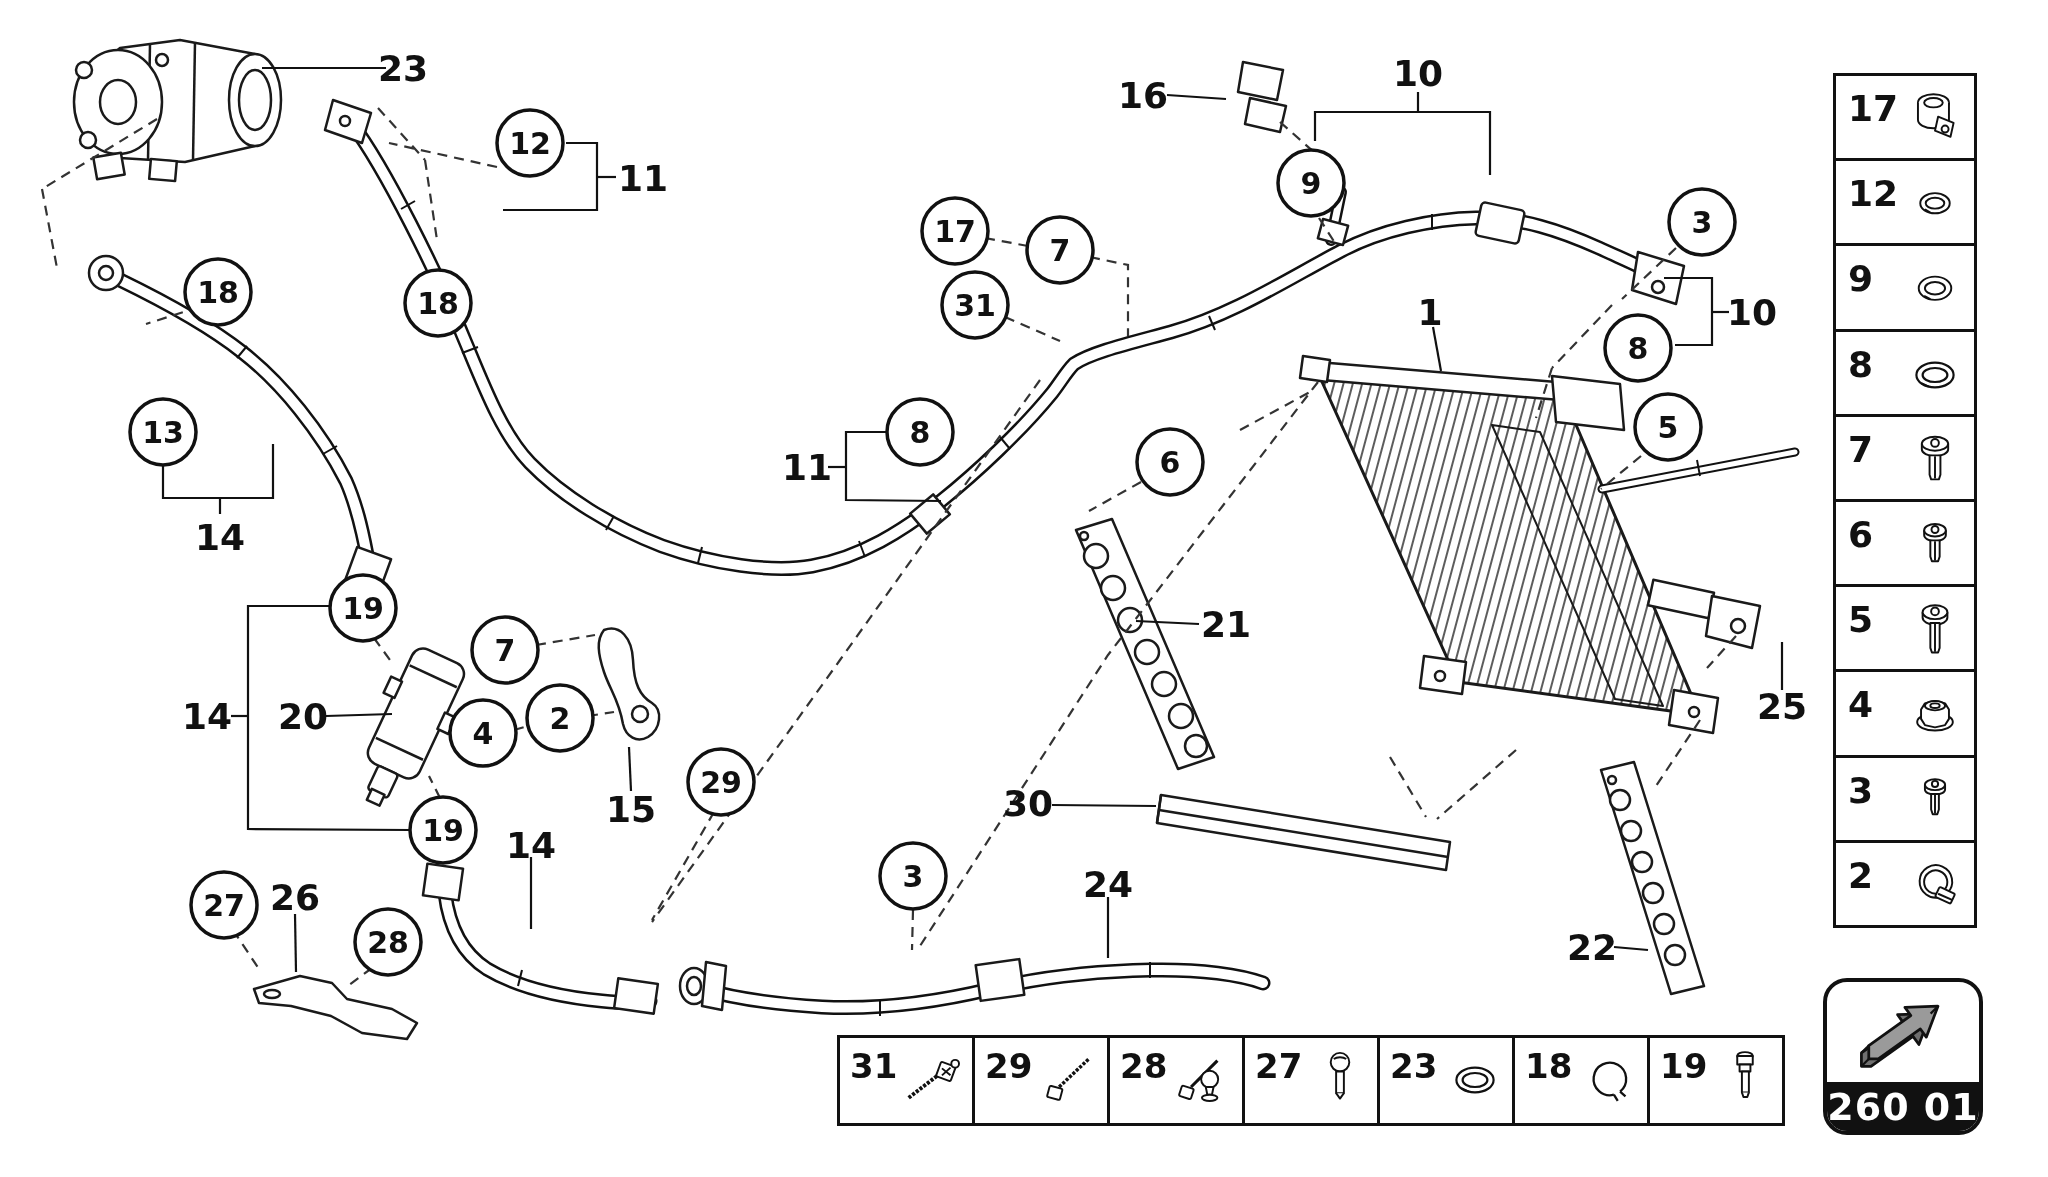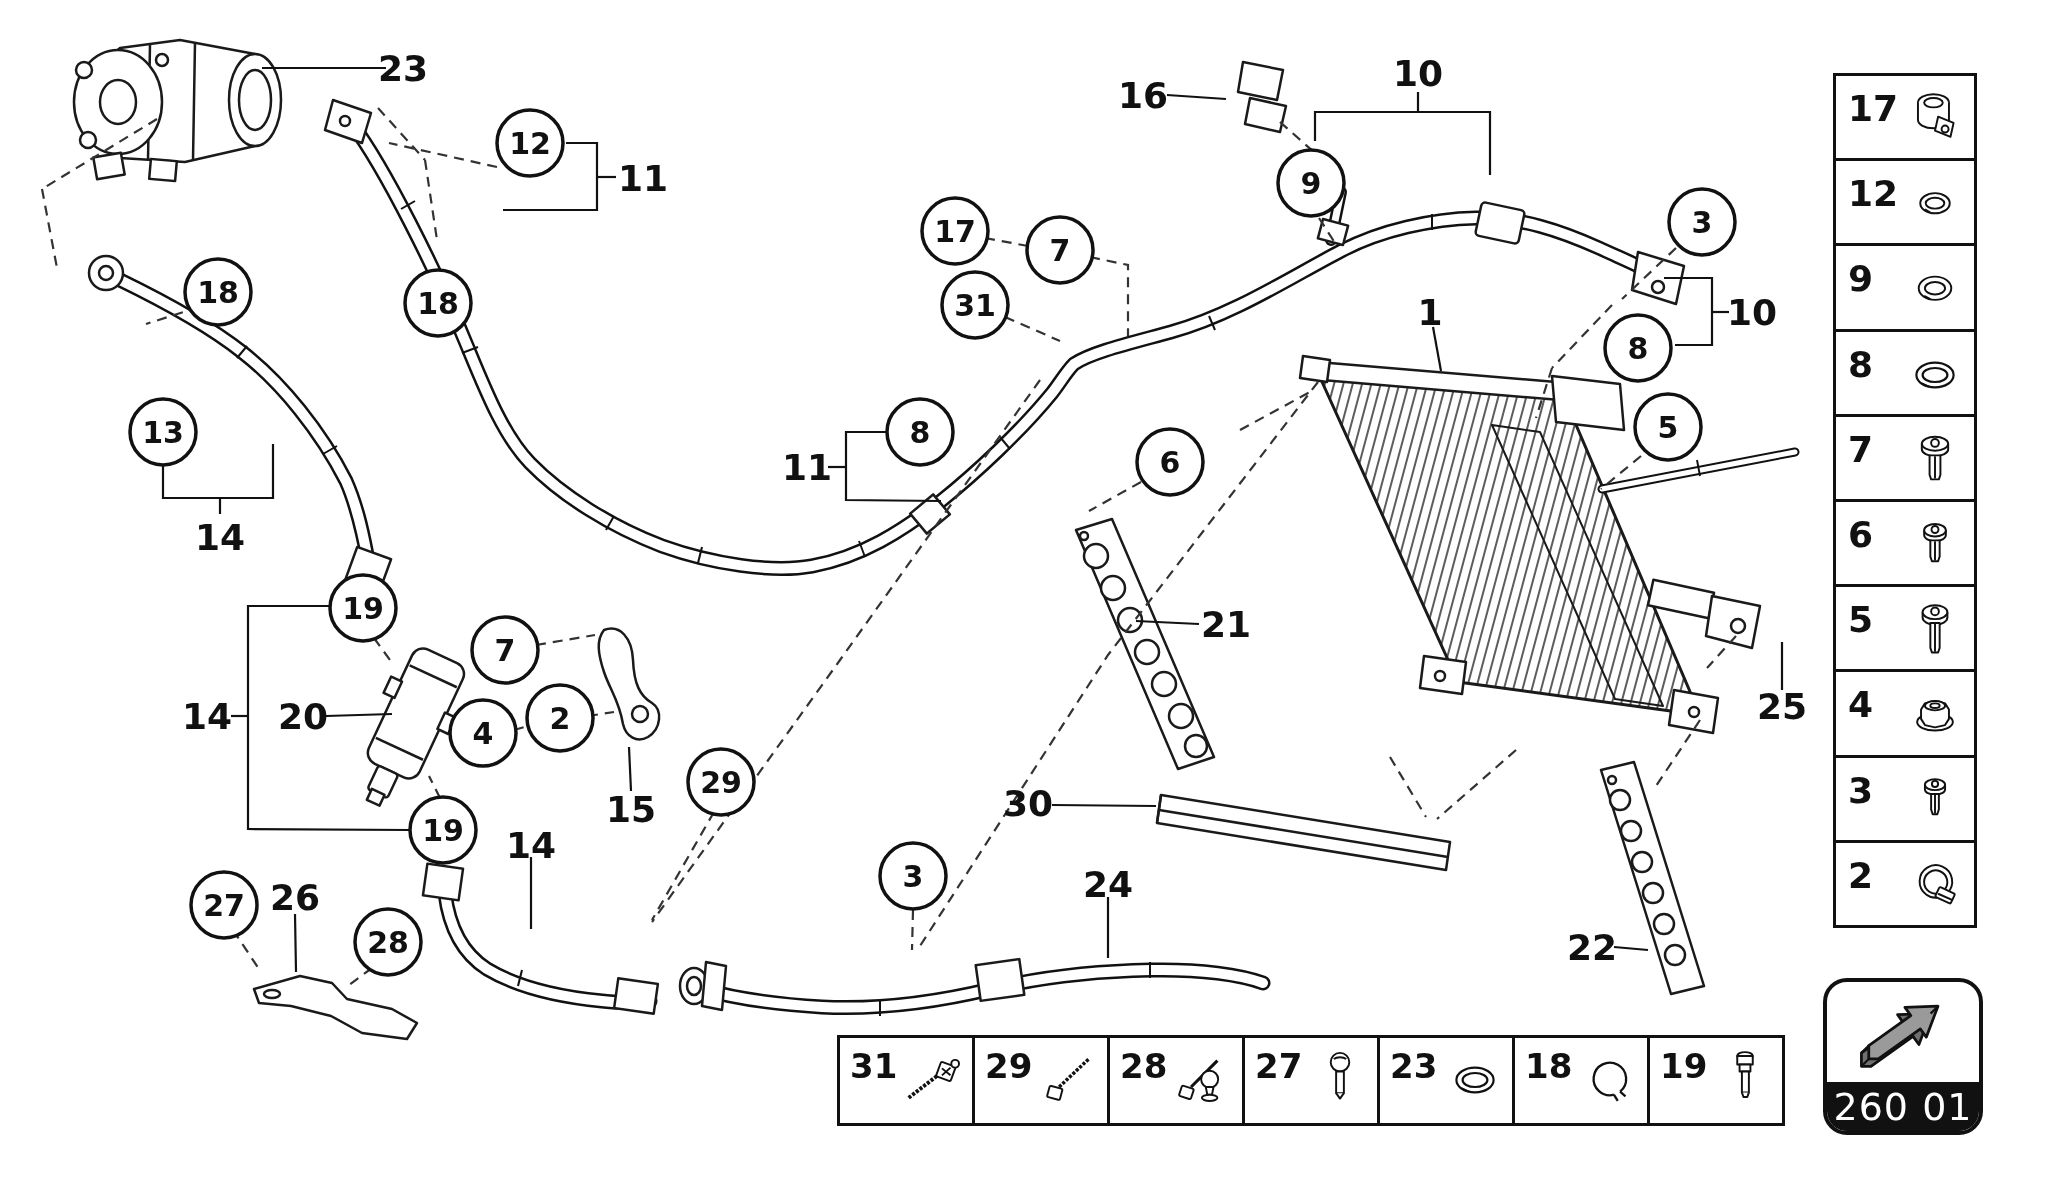--- a/index.html
+++ b/index.html
@@ -33,21 +33,21 @@
   .strip-cell{box-sizing:border-box;width:138px;height:91px;border:3px solid #111;margin-left:-3px;
               background:#fff;display:flex;align-items:flex-start;}
   .strip-cell:first-child{margin-left:0;}
   .strip-cell .num{font-weight:bold;font-size:34px;margin:8px 0 0 10px;color:#111;}
   .strip-cell .icon{margin:6px 6px 0 auto;}
   .strip-cell .icon svg{width:62px;height:72px;}
   
   .badge{position:absolute;left:1823px;top:978px;width:160px;height:157px;border:4px solid #111;
          border-radius:24px;box-sizing:border-box;overflow:hidden;background:#fff;}
   .badge .arrow-area{height:100px;display:flex;align-items:center;justify-content:center;}
-  .badge .band{height:49px;background:#111;color:#fff;font-weight:normal;font-size:38px;
+  .badge .band{height:49px;background:#111;color:#fff;font-weight:bold;font-size:38px;
                display:flex;align-items:center;justify-content:center;letter-spacing:1px;}
 </style>
 </head>
 <body>
 
 <div class="stage">
 
   <svg class="canvas" width="2048" height="1177" viewBox="0 0 2048 1177">
     <defs>
       <pattern id="fins" width="9" height="9" patternUnits="userSpaceOnUse" patternTransform="rotate(15)">

